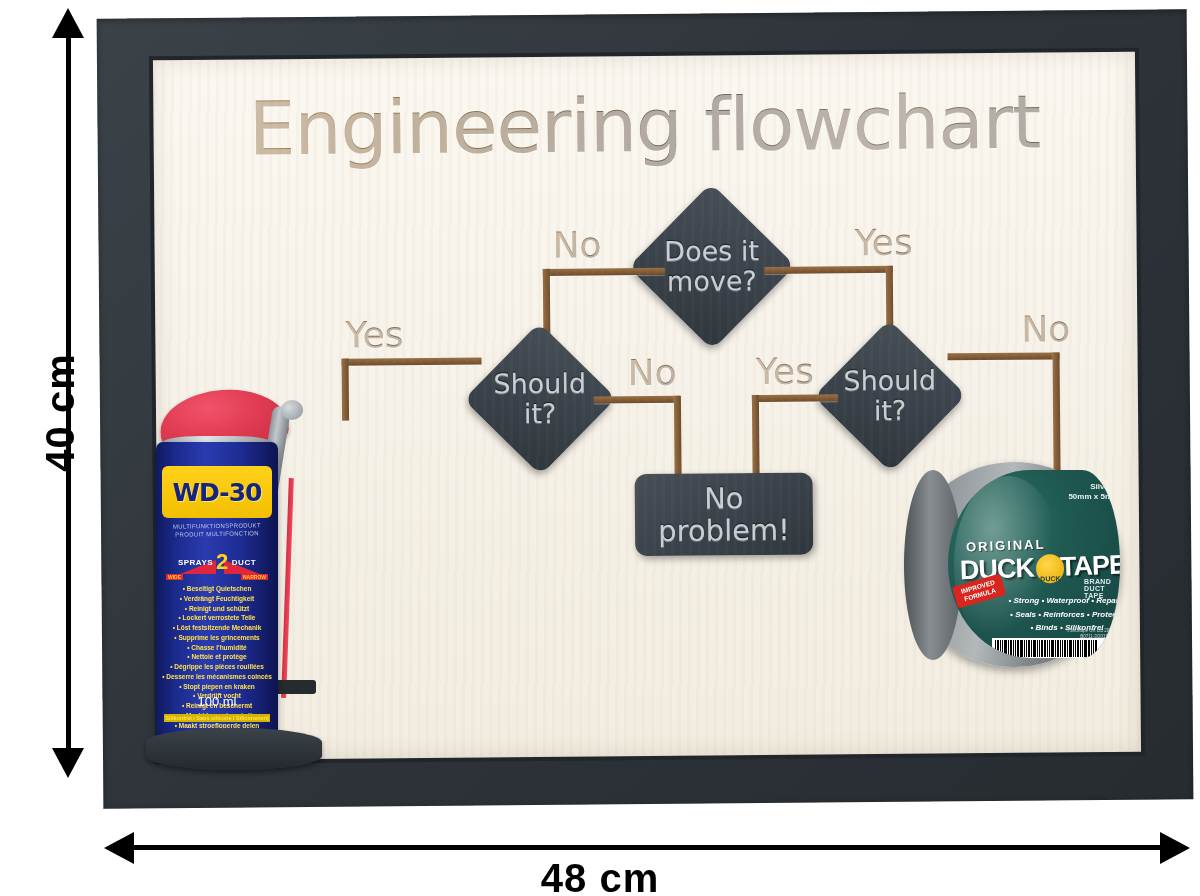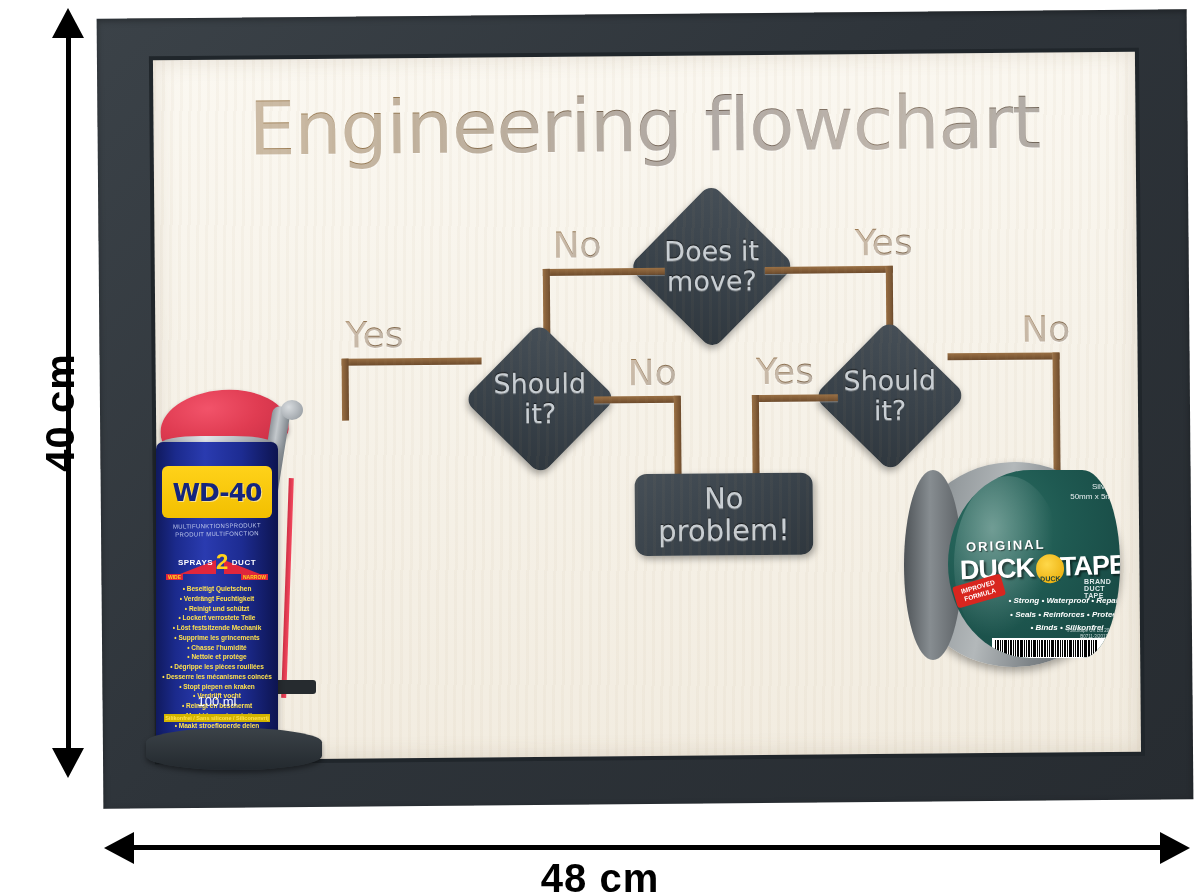--- a/index.html
+++ b/index.html
@@ -124,21 +124,21 @@
           background:linear-gradient(105deg,#6e7478 0%,#969c9f 22%,#b3b8ba 42%,#7e8488 64%,#55595d 100%);
           box-shadow:0 4px 9px rgba(0,0,0,.35);transform:rotate(-3deg);}
   .tape-side{position:absolute;left:-4px;top:8px;width:58px;height:190px;border-radius:50%;
           background:linear-gradient(90deg,#4e5357,#878d91 45%,#5c6165);}
   .tape-label{position:absolute;left:40px;top:8px;width:172px;height:188px;
           border-radius:48% 22% 22% 48%/50%;overflow:hidden;
           background:radial-gradient(ellipse at 28% 30%,#2e6f63 0%,#1f5a52 40%,#15433f 100%);}
   .tape-sheen{position:absolute;left:6px;top:6px;width:108px;height:176px;border-radius:50%;
           background:radial-gradient(ellipse at 35% 30%,rgba(255,255,255,.32),rgba(255,255,255,0) 62%);}
   .tape-silver{position:absolute;right:8px;top:12px;width:82px;text-align:right;
-          font-size:8px;color:#e8eef0;line-height:1.25;font-weight:400;}
+          font-size:8px;color:#e8eef0;line-height:1.25;font-weight:700;}
   .tape-original{position:absolute;left:18px;top:68px;font-size:13px;font-weight:700;
           color:#ffffff;letter-spacing:2px;transform:rotate(-2deg);
           text-shadow:1px 1px 1px rgba(0,0,0,.5);}
   .tape-brandline{position:absolute;left:12px;top:80px;width:190px;height:34px;
           display:flex;align-items:center;transform:rotate(-2deg);}
   .tape-duck{font-size:27px;font-weight:700;color:#fff;letter-spacing:-1px;
           text-shadow:2px 2px 2px rgba(0,0,0,.5);}
   .tape-tape{font-size:27px;font-weight:700;color:#fff;letter-spacing:-1px;margin-left:26px;
           text-shadow:2px 2px 2px rgba(0,0,0,.5);}
   .tape-duckicon{position:absolute;left:76px;top:4px;width:28px;height:28px;border-radius:50%;
@@ -240,21 +240,21 @@
 <div class="wd40">
   <div class="wd-cap"></div>
   <div class="wd-nozzle"></div>
   <div class="wd-nozzle-tip"></div>
   <div class="wd-straw"></div>
   <div class="wd-clip"></div>
   <div class="wd-shoulder"></div>
 
   <div class="wd-body">
     <div class="wd-yellow">
-      <span class="wd-logo">WD-40</span>
+      <span class="wd-logo">WD-30</span>
     </div>
     <div class="wd-multi" style="white-space:pre-line;">MULTIFUNKTIONSPRODUKT
 PRODUIT MULTIFONCTION</div>
 
     <div class="wd-sprays">
       <div class="wd-red-a"></div>
       <div class="wd-red-b"></div>
       <div class="wd-sprays-txt">
         <span>SPRAYS</span>
         <span class="wd-two">2</span>

